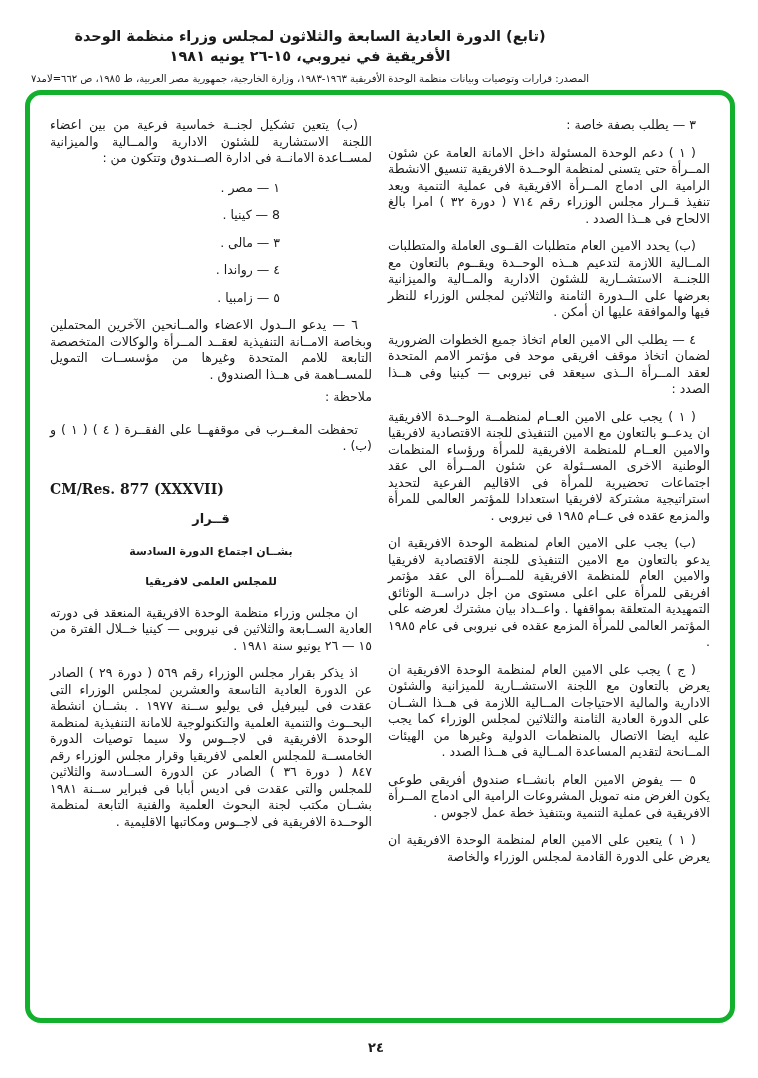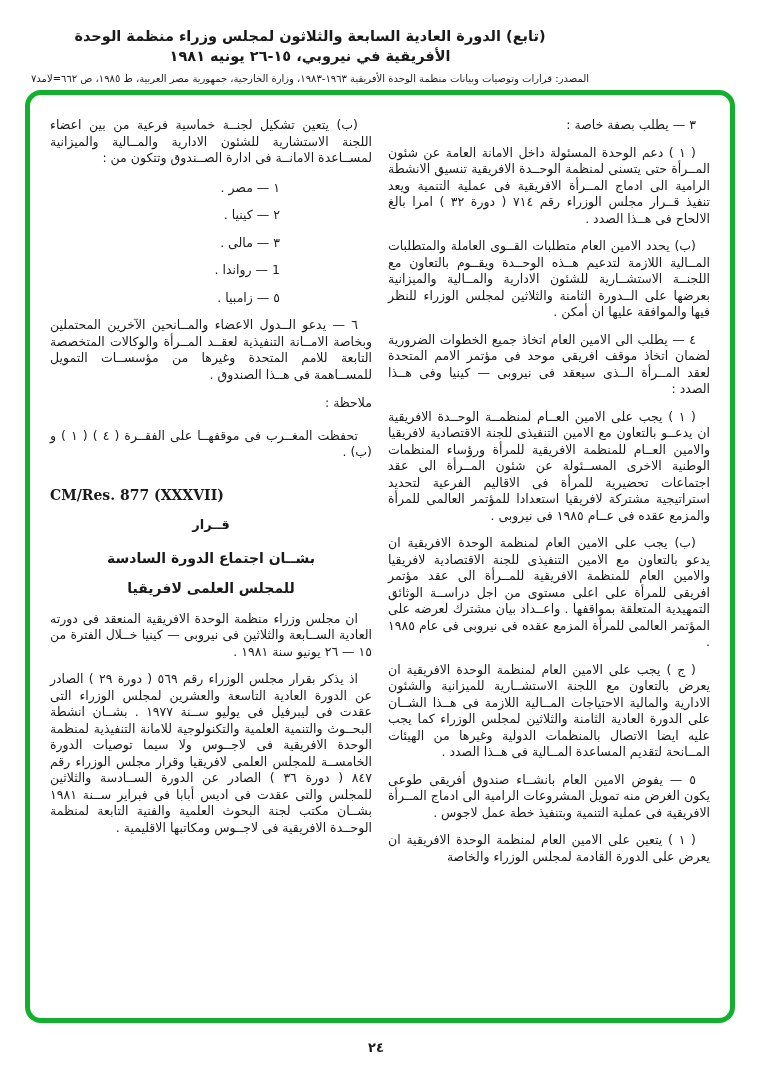--- a/index.html
+++ b/index.html
@@ -20,21 +20,21 @@
   .para{margin:0 0 11px;text-indent:14px;}
   .cont{text-indent:0;}
   .tail{margin-bottom:13px;}
   .list{margin:4px 0 6px;}
   .li{padding-right:92px;margin:0 0 11px;text-align:right;}
   .note{margin:0 0 16px;text-indent:0;}
   .resv{margin:7px 0 26px;text-indent:14px;}
   .latin{direction:ltr;text-align:left;font-family:"DejaVu Serif",serif;font-size:14px;
          font-weight:bold;margin:14px 0 8px;text-indent:0;}
   .cbold{text-align:center;font-weight:bold;text-indent:0;margin:14px 0 16px;font-size:13px;}
-  .cbold2{text-align:center;font-weight:bold;text-indent:0;margin:0 0 14px;font-size:14px;}
+  .cbold2{text-align:center;font-weight:bold;text-indent:0;margin:0 0 14px;font-size:11px;}
 
   
   .pgnum{position:absolute;top:1040px;left:0;width:752px;text-align:center;
          font-weight:bold;font-size:13px;direction:rtl;}
 </style>
 </head>
 <body>
 
 <div class="page">
 
@@ -54,26 +54,26 @@
       <div class="para">(ب) يجب على الامين العام لمنظمة الوحدة الافريقية ان يدعو بالتعاون مع الامين التنفيذى للجنة الاقتصادية لافريقيا والامين العام للمنظمة الافريقية للمــرأة الى عقد مؤتمر افريقى للمرأة على اعلى مستوى من اجل دراســة الوثائق التمهيدية المتعلقة بمواقفها . واعــداد بيان مشترك لعرضه على المؤتمر العالمى للمرأة المزمع عقده فى نيروبى فى عام ١٩٨٥ .</div>
       <div class="para">( ج ) يجب على الامين العام لمنظمة الوحدة الافريقية ان يعرض بالتعاون مع اللجنة الاستشــارية للميزانية والشئون الادارية والمالية الاحتياجات المــالية اللازمة فى هــذا الشــان على الدورة العادية الثامنة والثلاثين لمجلس الوزراء كما يجب عليه ايضا الاتصال بالمنظمات الدولية وغيرها من الهيئات المــانحة لتقديم المساعدة المــالية فى هــذا الصدد .</div>
       <div class="para">٥ — يفوض الامين العام بانشــاء صندوق أفريقى طوعى يكون الغرض منه تمويل المشروعات الرامية الى ادماج المــرأة الافريقية فى عملية التنمية وبتنفيذ خطة عمل لاجوس .</div>
       <div class="para">( ١ ) يتعين على الامين العام لمنظمة الوحدة الافريقية ان يعرض على الدورة القادمة لمجلس الوزراء والخاصة</div>
     </div>
 
     <div class="col">
       <div class="para tail">(ب) يتعين تشكيل لجنــة خماسية فرعية من بين اعضاء اللجنة الاستشارية للشئون الادارية والمــالية والميزانية لمســاعدة الامانــة فى ادارة الصــندوق وتتكون من :</div>
       <div class="list">
         <div class="li">١ — مصر .</div>
-        <div class="li">٢ — كينيا .</div>
+        <div class="li">8 — كينيا .</div>
         <div class="li">٣ — مالى .</div>
-        <div class="li">1 — رواندا .</div>
+        <div class="li">٤ — رواندا .</div>
         <div class="li">٥ — زامبيا .</div>
       </div>
-      <div class="para" style="margin-bottom:12px">٦ — يدعو الــدول الاعضاء والمــانحين الآخرين المحتملين وبخاصة الامــانة التنفيذية لعقــد المــرأة والوكالات المتخصصة التابعة للامم المتحدة وغيرها من مؤسســات التمويل للمســاهمة فى هــذا الصندوق .</div>
+      <div class="para" style="margin-bottom:6px">٦ — يدعو الــدول الاعضاء والمــانحين الآخرين المحتملين وبخاصة الامــانة التنفيذية لعقــد المــرأة والوكالات المتخصصة التابعة للامم المتحدة وغيرها من مؤسســات التمويل للمســاهمة فى هــذا الصندوق .</div>
       <div class="note">ملاحظة :</div>
       <div class="resv">تحفظت المغــرب فى موقفهــا على الفقــرة ( ٤ ) ( ١ ) و (ب) .</div>
       <div class="latin">CM/Res. 877 (XXXVII)</div>
       <div class="cbold">قــرار</div>
       <div class="cbold2">بشــان اجتماع الدورة السادسة</div>
       <div class="cbold2">للمجلس العلمى لافريقيا</div>
       <div class="para" style="margin-top:6px">ان مجلس وزراء منظمة الوحدة الافريقية المنعقد فى دورته العادية الســابعة والثلاثين فى نيروبى — كينيا خــلال الفترة من ١٥ — ٢٦ يونيو سنة ١٩٨١ .</div>
       <div class="para">اذ يذكر بقرار مجلس الوزراء رقم ٥٦٩ ( دورة ٢٩ ) الصادر عن الدورة العادية التاسعة والعشرين لمجلس الوزراء التى عقدت فى ليبرفيل فى يوليو ســنة ١٩٧٧ . بشــان انشطة البحــوث والتنمية العلمية والتكنولوجية للامانة التنفيذية لمنظمة الوحدة الافريقية فى لاجــوس ولا سيما توصيات الدورة الخامســة للمجلس العلمى لافريقيا وقرار مجلس الوزراء رقم ٨٤٧ ( دورة ٣٦ ) الصادر عن الدورة الســادسة والثلاثين للمجلس والتى عقدت فى اديس أبابا فى فبراير ســنة ١٩٨١ بشــان مكتب لجنة البحوث العلمية والفنية التابعة لمنظمة الوحــدة الافريقية فى لاجــوس ومكاتبها الاقليمية .</div>
     </div>
 

